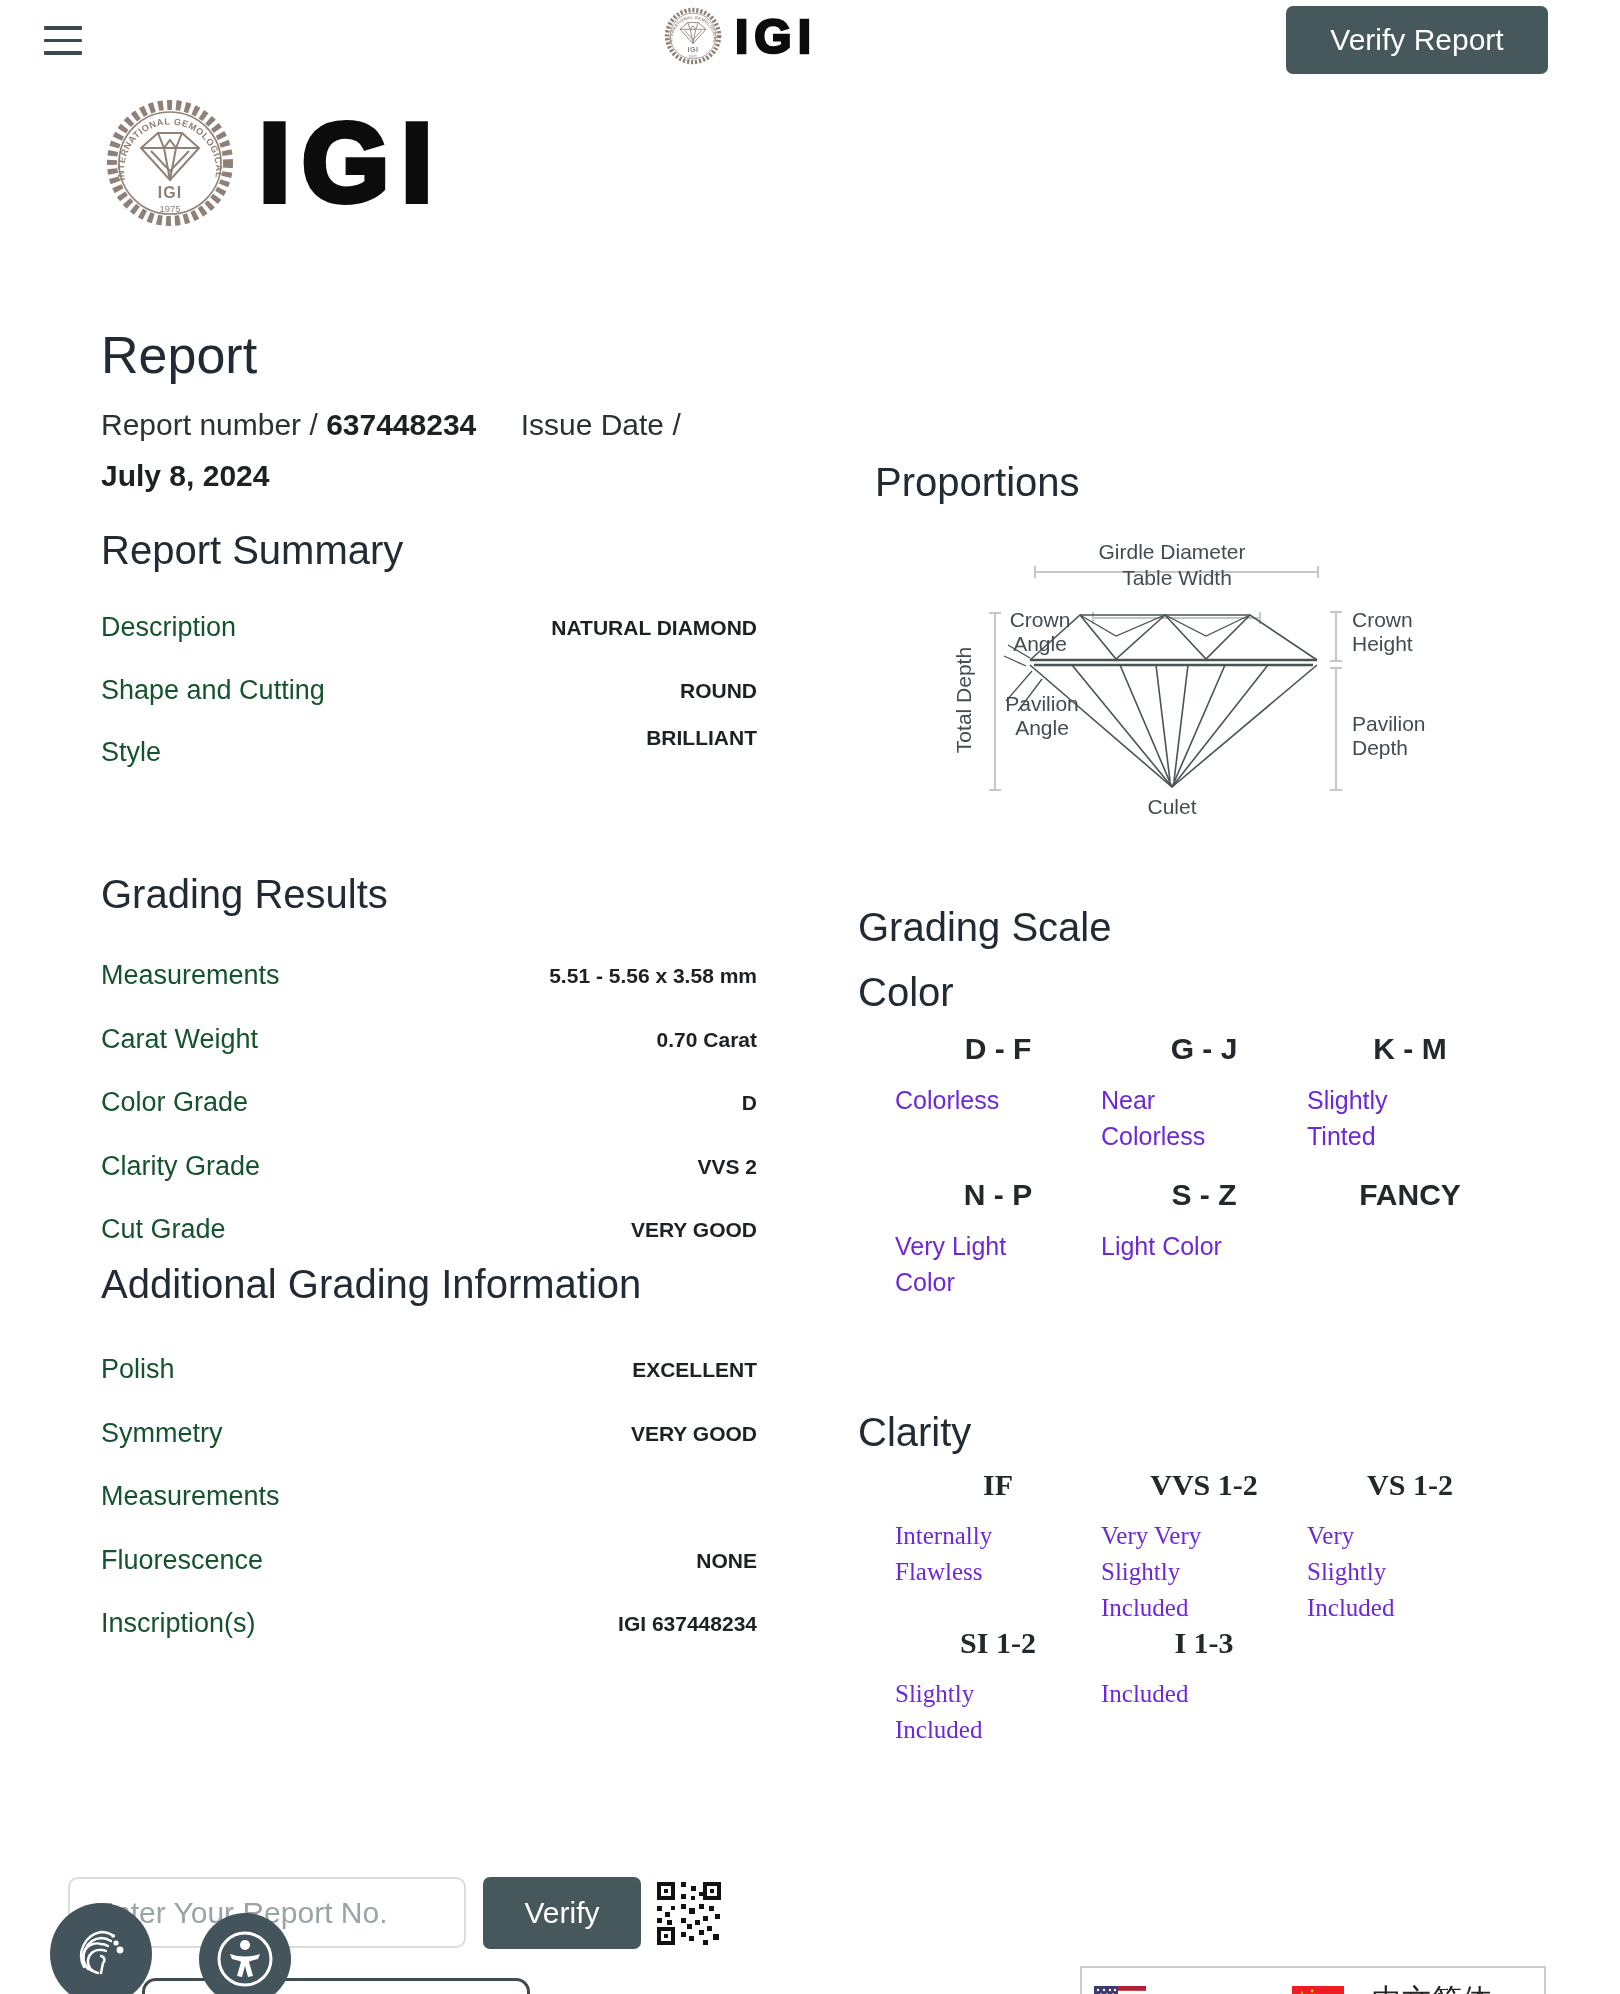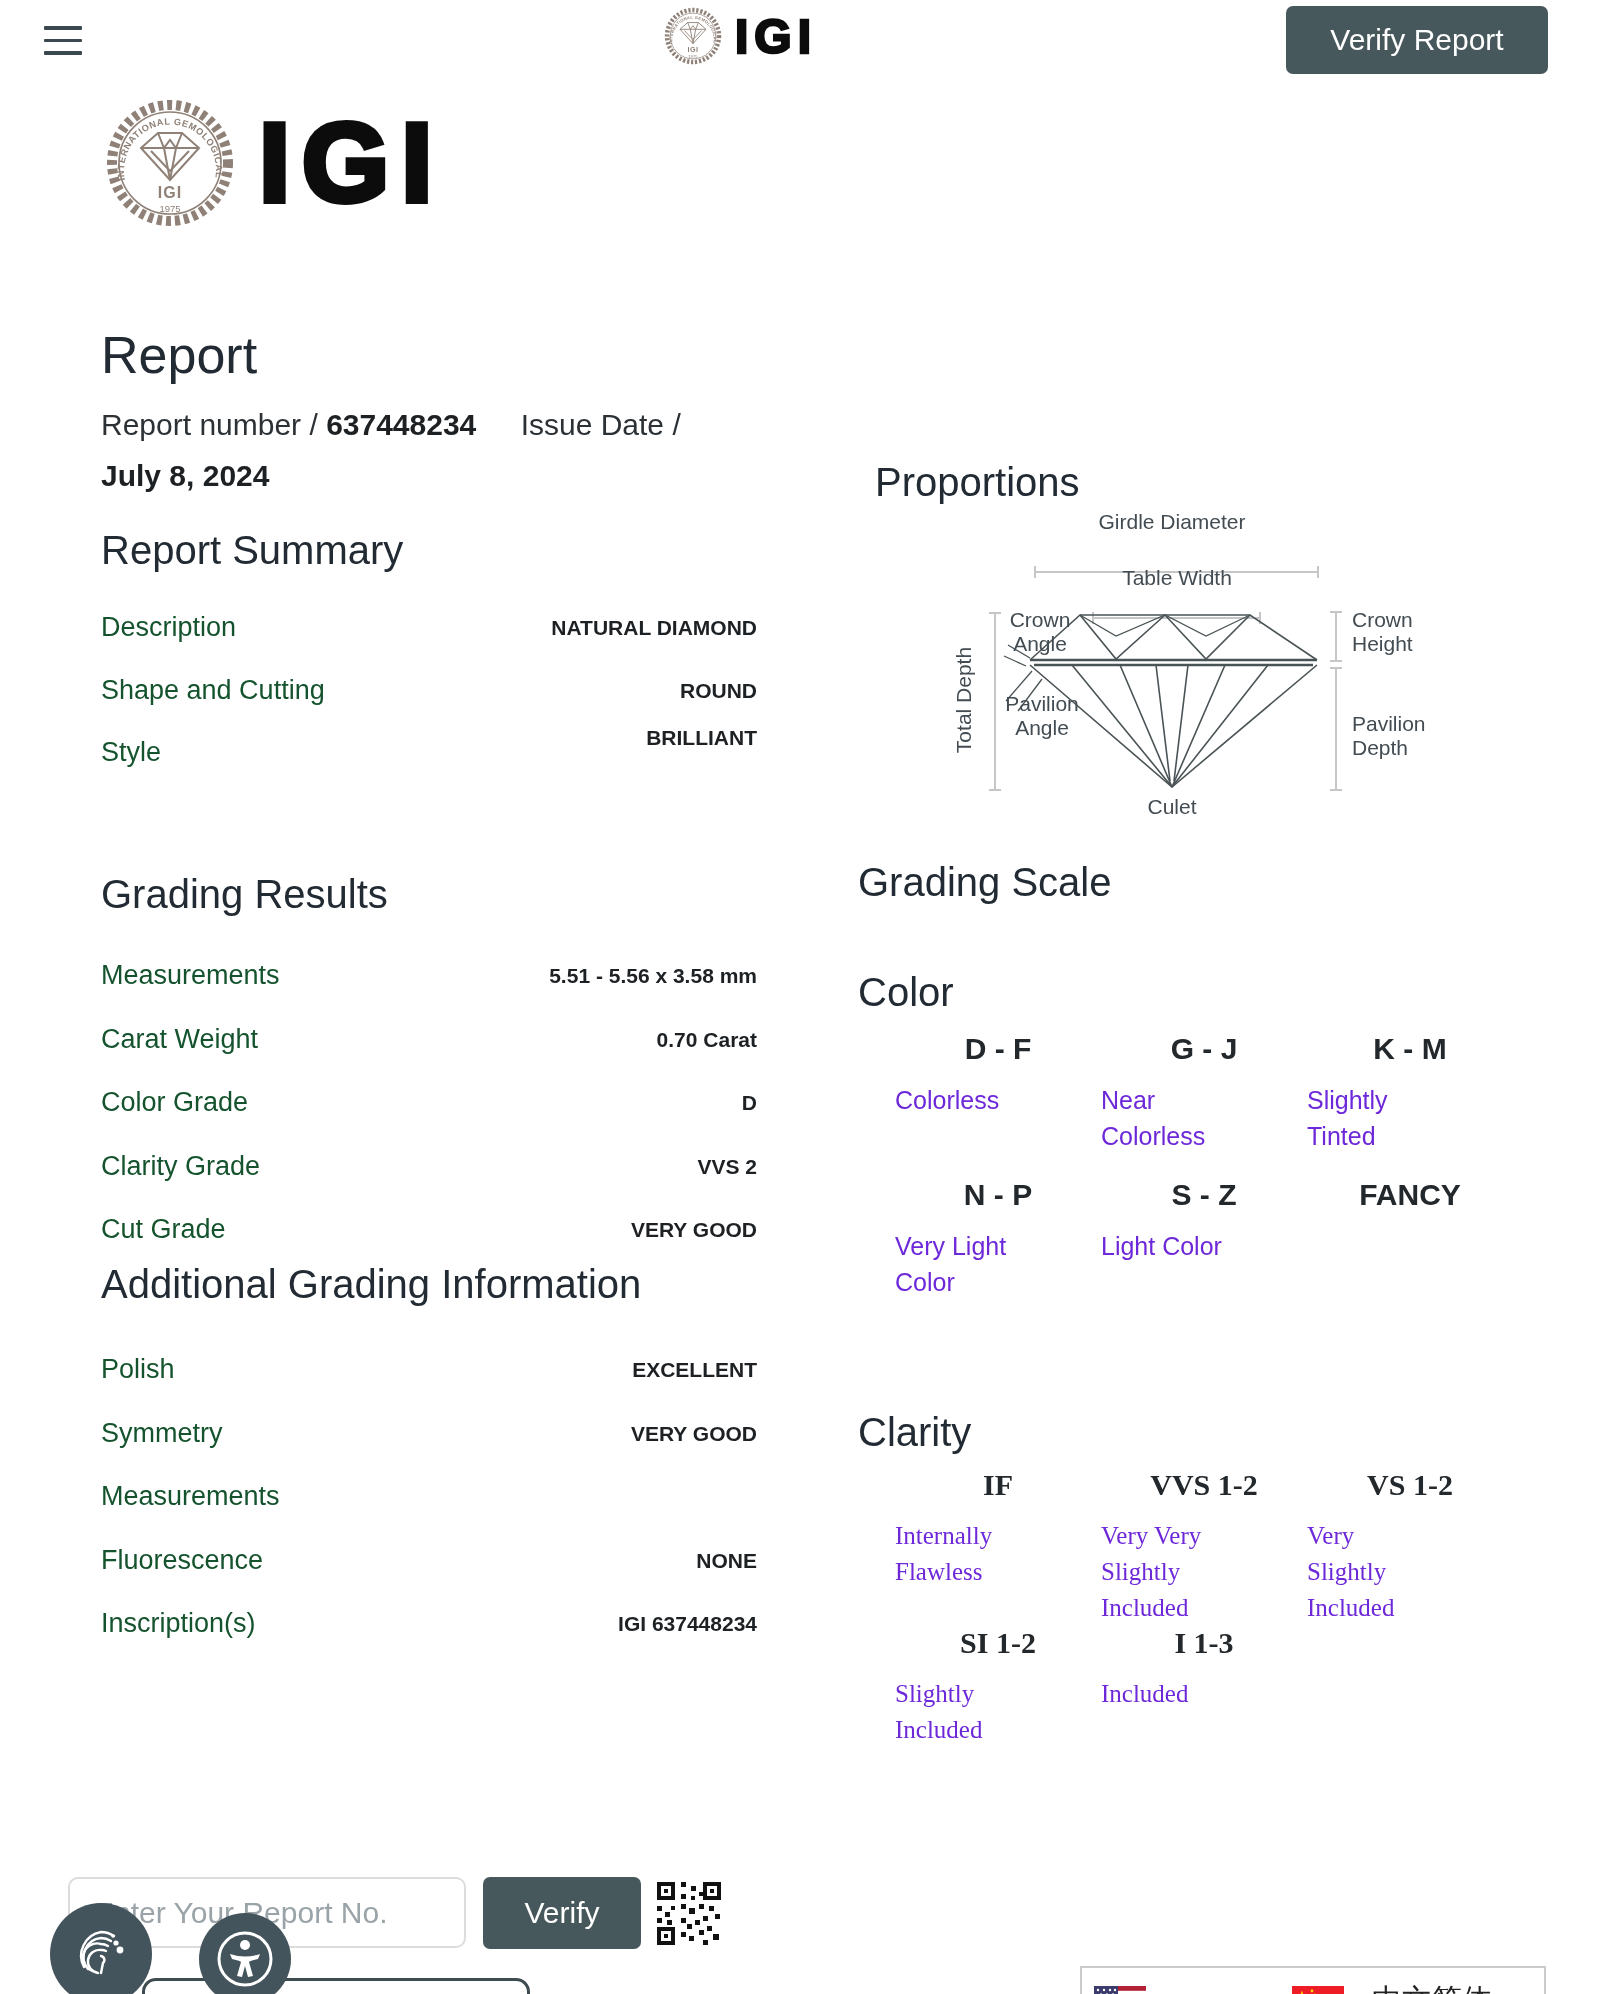--- a/index.html
+++ b/index.html
@@ -35,37 +35,37 @@
   .meta-issue { margin-left:36px; }
   .meta-date { font-size:30px; font-weight:bold; color:#1d2124; margin-top:17px; }
   .row { display:flex; justify-content:space-between; align-items:flex-start; min-height:63px; }
   .row .lbl { font-size:27px; color:#14532d; line-height:62px; white-space:pre-line; max-width:330px; }
   .row .val { font-size:21px; font-weight:bold; color:#1d2124; line-height:47px; text-align:right;
     white-space:pre-line; max-width:300px; padding-top:8px; }
   .rows-tight .row { min-height:63.5px; }
 
   
   .h-proportions { position:absolute; left:875px; top:460px; }
-  .h-scale   { position:absolute; left:858px; top:860px; }
+  .h-scale   { position:absolute; left:858px; top:905px; }
   .h-color   { position:absolute; left:858px; top:970px; }
   .h-clarity { position:absolute; left:858px; top:1410px; }
 
   
   .scale-grid { position:absolute; display:grid; grid-template-columns:206px 206px 206px; }
   .scale-cell .range { font-size:30px; font-weight:bold; color:#23282c; margin-bottom:16px;text-align:center; }
   .scale-cell .desc { font-size:25px; color:#6d28d9; line-height:36px; white-space:pre-line; }
   .color-grid { left:895px; top:1032px; }
   .color-grid .scale-cell { min-height:146px; }
   .clarity-grid { left:895px; top:1468px;font-family:Liberation Serif, serif; }
   .clarity-grid .scale-cell { min-height:151px; }
 
   
   .diagram-svg { position:absolute; left:944px; top:515px; }
   .diag-label { position:absolute; font-size:21px; color:#434c52; line-height:24px; white-space:pre-line; }
-  .dl-girdle { left:1052px; top:510px; width:240px; text-align:center; }
+  .dl-girdle { left:1052px; top:540px; width:240px; text-align:center; }
   .dl-table  { left:1077px; top:566px; width:200px; text-align:center; }
   .dl-crown-angle { left:994px; top:608px; width:92px; text-align:center; }
   .dl-total-depth { left:902px; top:688px; width:124px; text-align:center; transform:rotate(-90deg); }
   .dl-pavilion-angle { left:990px; top:692px; width:104px; text-align:center; }
   .dl-crown-height { left:1352px; top:608px; width:120px; }
   .dl-pavilion-depth { left:1352px; top:712px; width:120px; }
   .dl-culet { left:1112px; top:795px; width:120px; text-align:center; }
 
   
   .report-input { position:absolute; left:68px; top:1877px; width:398px; height:71px;

